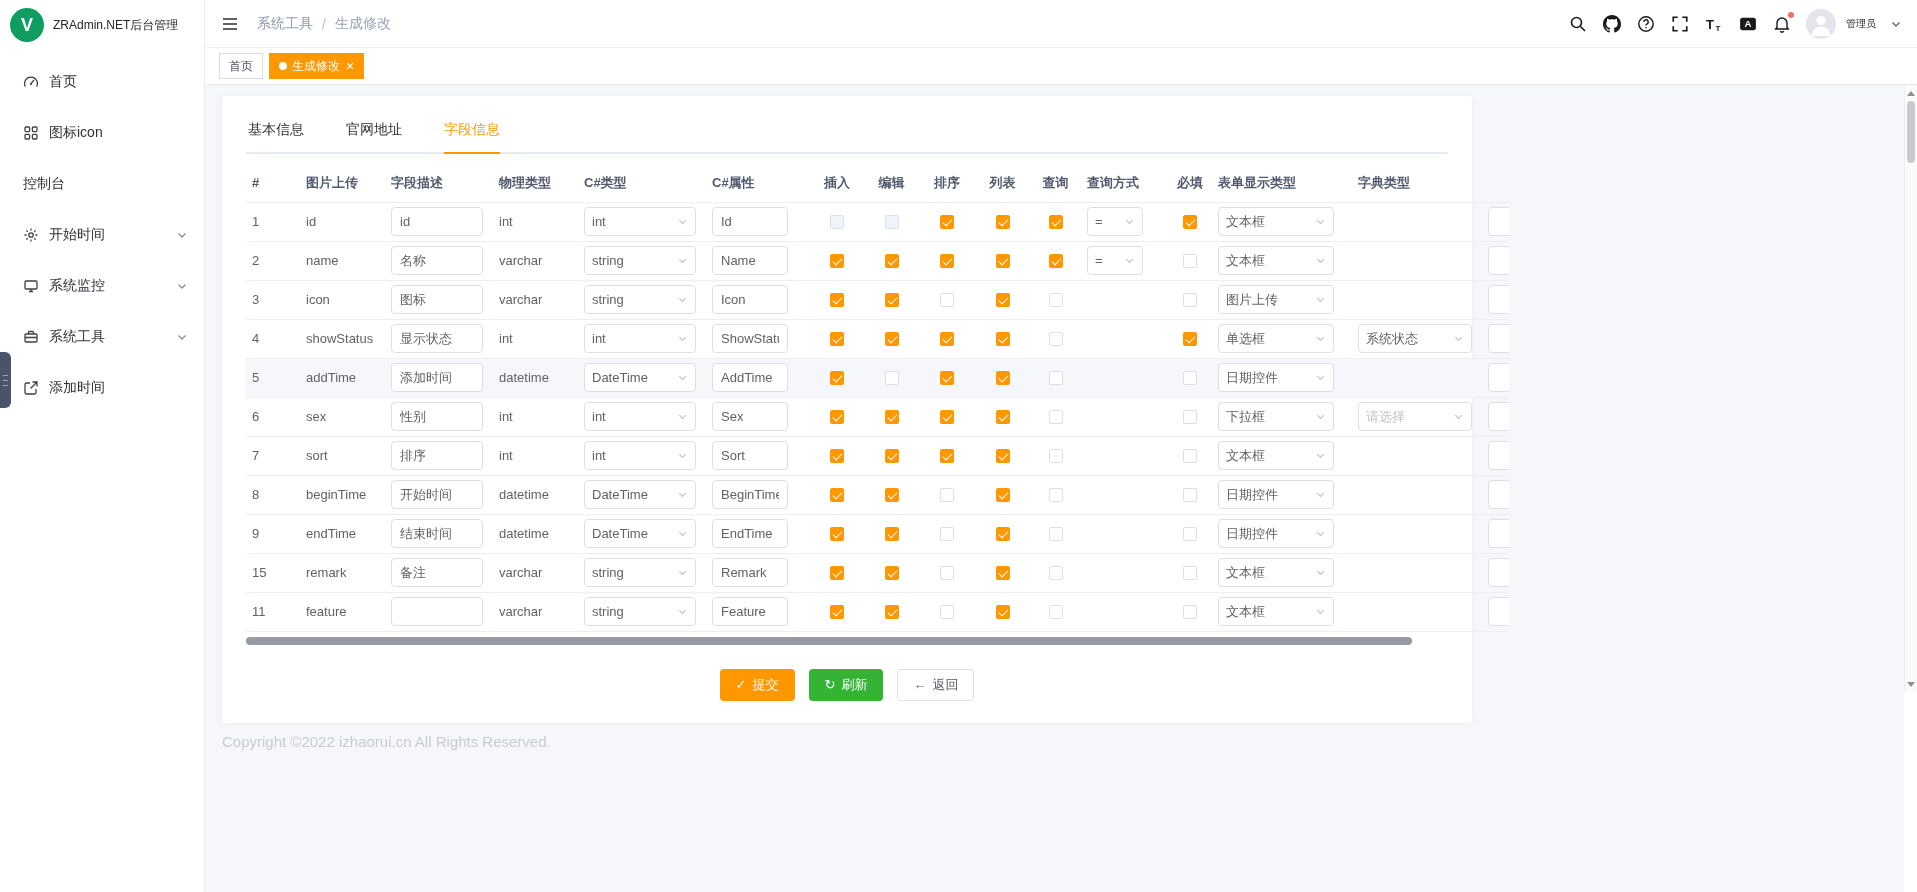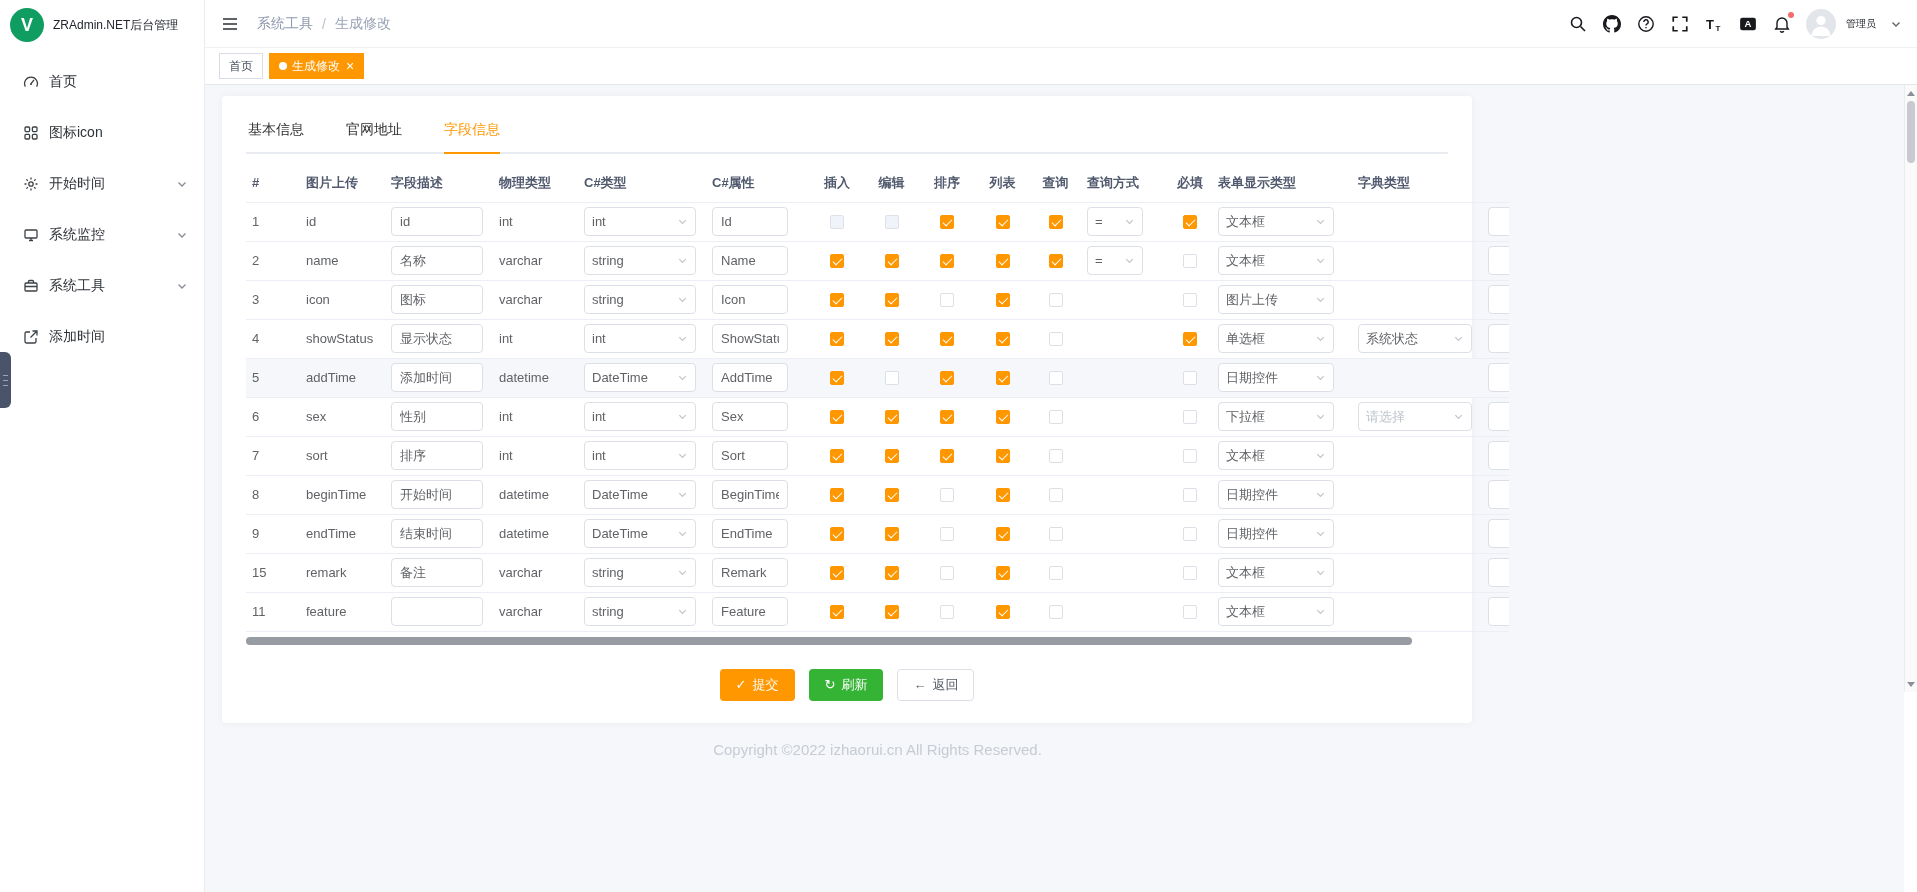--- a/index.html
+++ b/index.html
@@ -77,21 +77,21 @@
 
   .h-scroll{width:1166px;height:8px;background:#979ba2;border-radius:4px;margin-top:5px;cursor:pointer}
 
   .actions{display:flex;justify-content:center;gap:14px;margin-top:24px}
   .btn{display:inline-flex;align-items:center;gap:6px;height:32px;padding:0 15px;border-radius:4px;font-size:13px;border:1px solid transparent;cursor:pointer;font-family:inherit;white-space:nowrap}
   .btn-orange{background:var(--accent,#ff9700);color:#fff}
   .btn-green{background:var(--success,#35b335);color:#fff}
   .btn-plain{background:#fff;color:#555c66;border-color:#dcdfe6}
   .btn-ico{font-size:13px;line-height:1}
 
-  .footer{width:1311px;text-align:center;font-size:15px;color:#c7ccd4;margin-top:18px}
+  .footer{width:1311px;font-size:15px;color:#c7ccd4;margin-top:10px}
 
   
   .vscroll{position:absolute;right:0;top:85px;width:13px;height:607px;background:#fafafa;border-left:1px solid #ececec;z-index:6;cursor:pointer}
   .v-arrow{position:absolute;left:0;width:12px;height:12px;display:flex;align-items:center;justify-content:center}
   .v-arrow.up{top:2px}
   .v-arrow.down{bottom:2px}
   .v-arrow i{width:0;height:0;border-left:4px solid transparent;border-right:4px solid transparent}
   .v-arrow.up i{border-bottom:5px solid #8a8f98}
   .v-arrow.down i{border-top:5px solid #8a8f98}
   .v-thumb{position:absolute;left:2px;top:16px;width:8px;height:62px;background:#c8cad0;border-radius:4px}
@@ -120,20 +120,23 @@
         <div class="menu-item">
           <span class="mi-icon">
             <svg viewBox="0 0 16 16" fill="none" stroke="currentColor" stroke-width="1.3">
               <rect x="2" y="2" width="4.6" height="4.6" rx="1"></rect>
               <rect x="9.4" y="2" width="4.6" height="4.6" rx="1"></rect>
               <rect x="2" y="9.4" width="4.6" height="4.6" rx="1"></rect>
               <rect x="9.4" y="9.4" width="4.6" height="4.6" rx="1"></rect>
             </svg>
           </span>
           <span class="mi-label">图标icon</span>
+        </div>
+        <div class="menu-item">
+          <span class="mi-label">控制台</span>
         </div>
         <div class="menu-item">
           <span class="mi-icon">
             <svg viewBox="0 0 16 16" fill="none" stroke="currentColor" stroke-width="1.3">
               <circle cx="8" cy="8" r="2.2"></circle>
               <path d="M8 1.5v2M8 12.5v2M1.5 8h2M12.5 8h2M3.4 3.4l1.4 1.4M11.2 11.2l1.4 1.4M12.6 3.4l-1.4 1.4M4.8 11.2l-1.4 1.4"></path>
             </svg>
           </span>
           <span class="mi-label">开始时间</span>
           <span class="mi-arrow">

